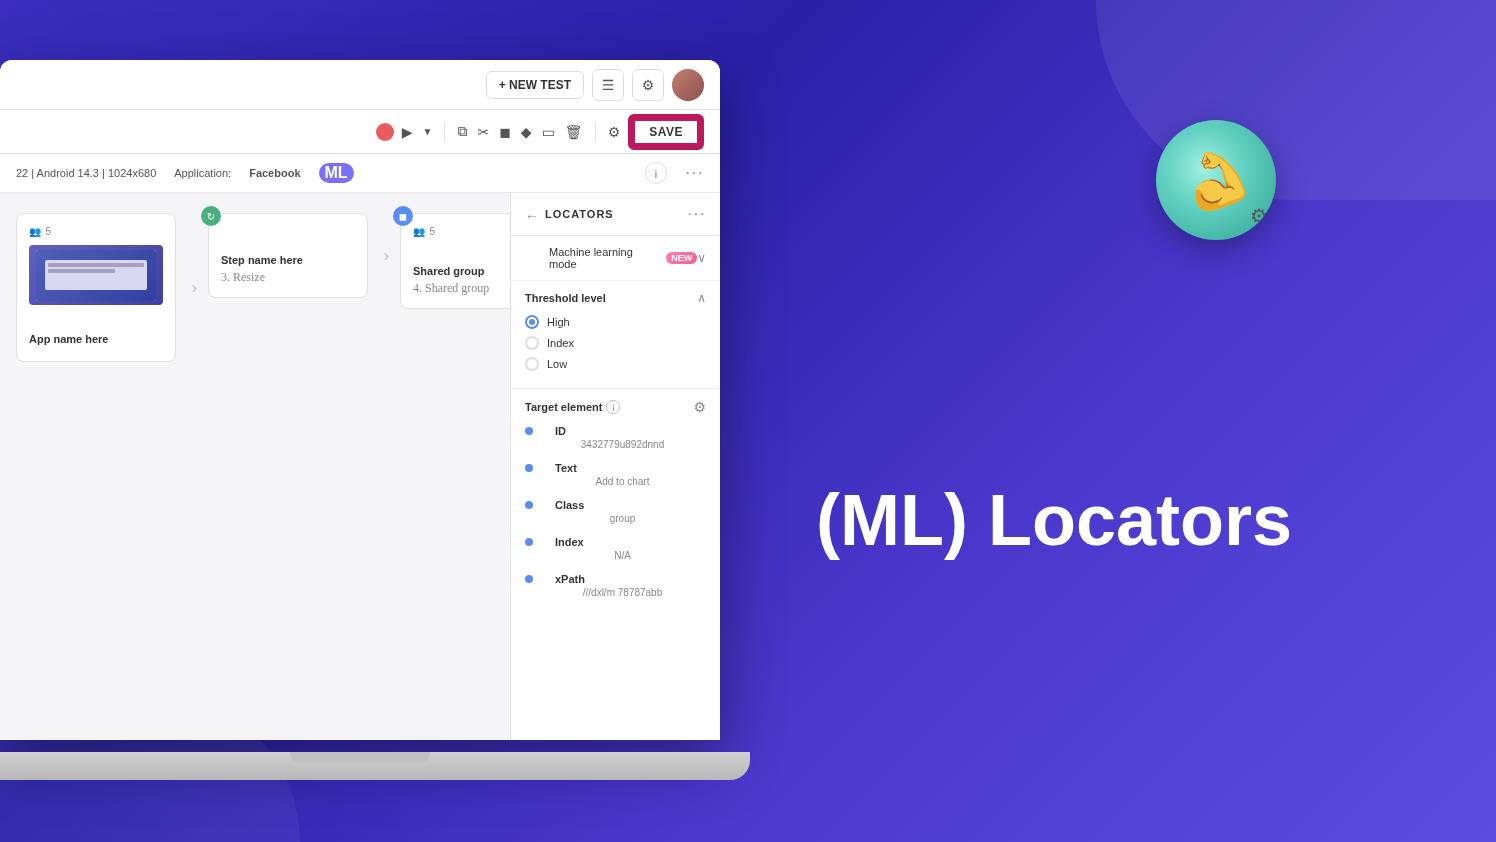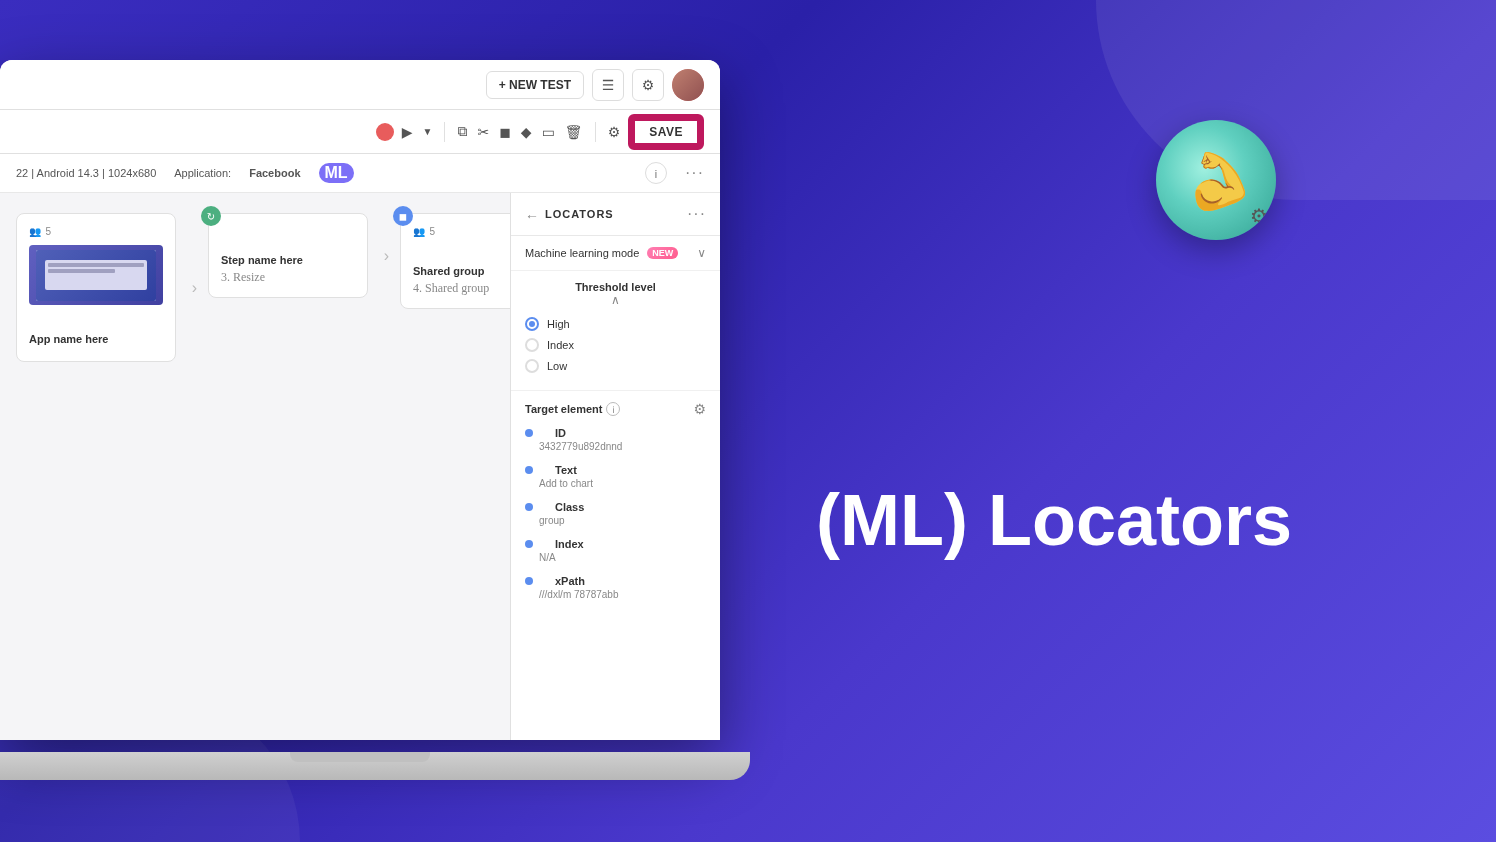--- a/index.html
+++ b/index.html
@@ -377,21 +377,20 @@
     .threshold-section {
       padding: 10px 14px;
       border-bottom: 1px solid #f0f0f0;
     }
 
     .threshold-header {
       display: flex;
       align-items: center;
       justify-content: space-between;
       margin-bottom: 10px;
-      flex-direction: column;
     }
 
     .threshold-label {
       font-size: 11px;
       font-weight: 600;
       color: #333;
     }
 
     .radio-option {
       display: flex;
@@ -482,20 +481,21 @@
     .target-item-name {
       font-size: 11px;
       font-weight: 600;
       color: #333;
     }
 
     .target-item-value {
       font-size: 10px;
       color: #888;
       padding-left: 14px;
+      text-align: center;
     }
 
     
     .right-panel {
       position: absolute;
       right: 0; top: 0;
       width: 760px; height: 842px;
       display: flex;
       flex-direction: column;
       align-items: flex-start;
@@ -627,21 +627,21 @@
 
             <div class="locators-header">
               <div class="locators-title-row">
                 <span class="locators-back">←</span>
                 <span class="locators-title">LOCATORS</span>
               </div>
               <span class="locators-more">···</span>
             </div>
 
             <div class="ml-mode-row">
-              <div style="display:flex;align-items:center;gap:4px;">
+              <div style="display:flex;align-items:center;gap:4px;margin-left:24px;">
                 <span class="ml-mode-label">Machine learning mode</span>
                 <span class="new-badge">NEW</span>
               </div>
               <span class="chevron-icon">∨</span>
             </div>
 
             <div class="threshold-section">
               <div class="threshold-header">
                 <span class="threshold-label">Threshold level</span>
                 <span class="chevron-icon">∧</span>

